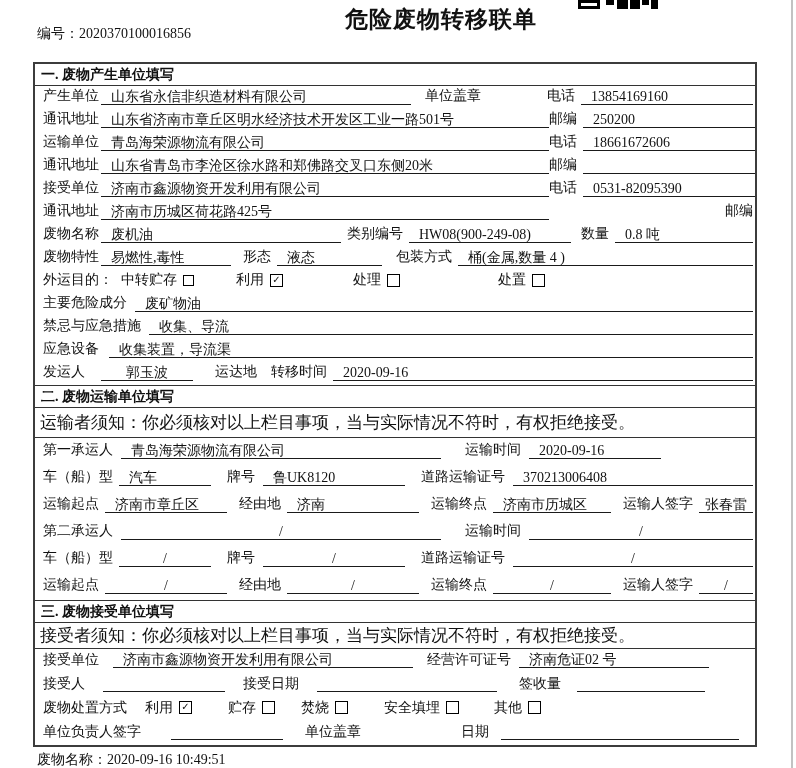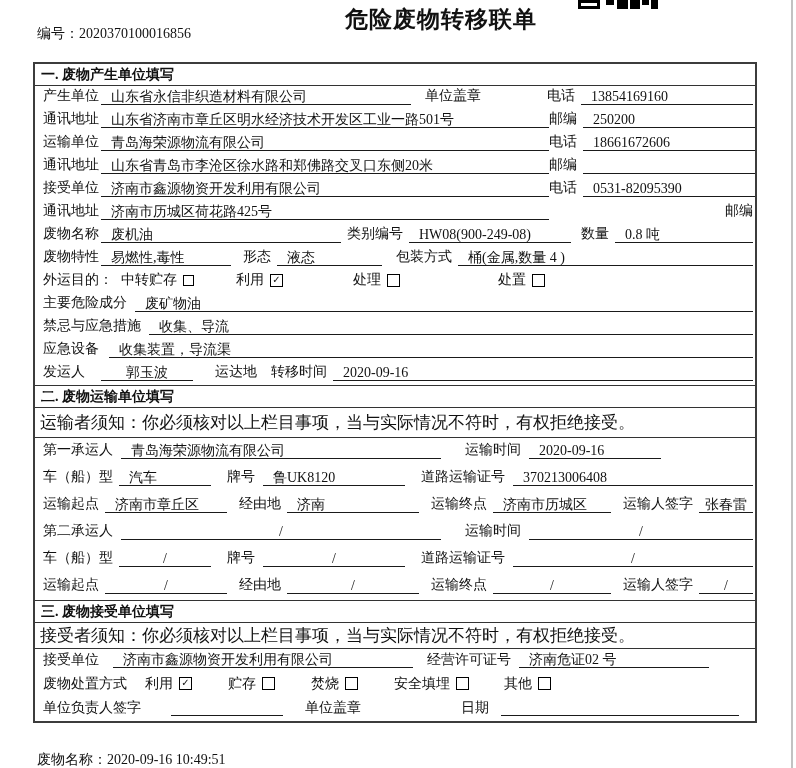--- a/index.html
+++ b/index.html
@@ -234,32 +234,41 @@
     <div class="notice n3">接受者须知：你必须核对以上栏目事项，当与实际情况不符时，有权拒绝接受。</div>
 
     <div class="row s3r">
       <span class="lbl">接受单位</span>
       <span class="u" style="width:300px;margin-left:14px;">济南市鑫源物资开发利用有限公司</span>
       <span class="lbl" style="margin-left:14px;">经营许可证号</span>
       <span class="u" style="width:190px;margin-left:8px;">济南危证02 号</span>
       <span class="sp"></span>
     </div>
 
+    <div class="row s3r">
+      <span class="lbl">接受人</span>
+      <span class="u" style="width:122px;margin-left:18px;"></span>
+      <span class="lbl" style="margin-left:18px;">接受日期</span>
+      <span class="u" style="width:180px;margin-left:18px;"></span>
+      <span class="lbl" style="margin-left:22px;">签收量</span>
+      <span class="u" style="width:128px;margin-left:16px;"></span>
+      <span class="sp"></span>
+    </div>
 
     <div class="row s3r">
       <span class="lbl">废物处置方式</span>
       <span class="opt" style="margin-left:18px;">
         <span>利用</span>
         <span class="cb"><span>✓</span></span>
       </span>
       <span class="opt" style="margin-left:36px;">
         <span>贮存</span>
         <span class="cb"></span>
       </span>
-      <span class="opt" style="margin-left:36px;">
+      <span class="opt" style="margin-left:26px;">
         <span>焚烧</span>
         <span class="cb"></span>
       </span>
       <span class="opt" style="margin-left:36px;">
         <span>安全填埋</span>
         <span class="cb"></span>
       </span>
       <span class="opt" style="margin-left:35px;">
         <span>其他</span>
         <span class="cb"></span>

